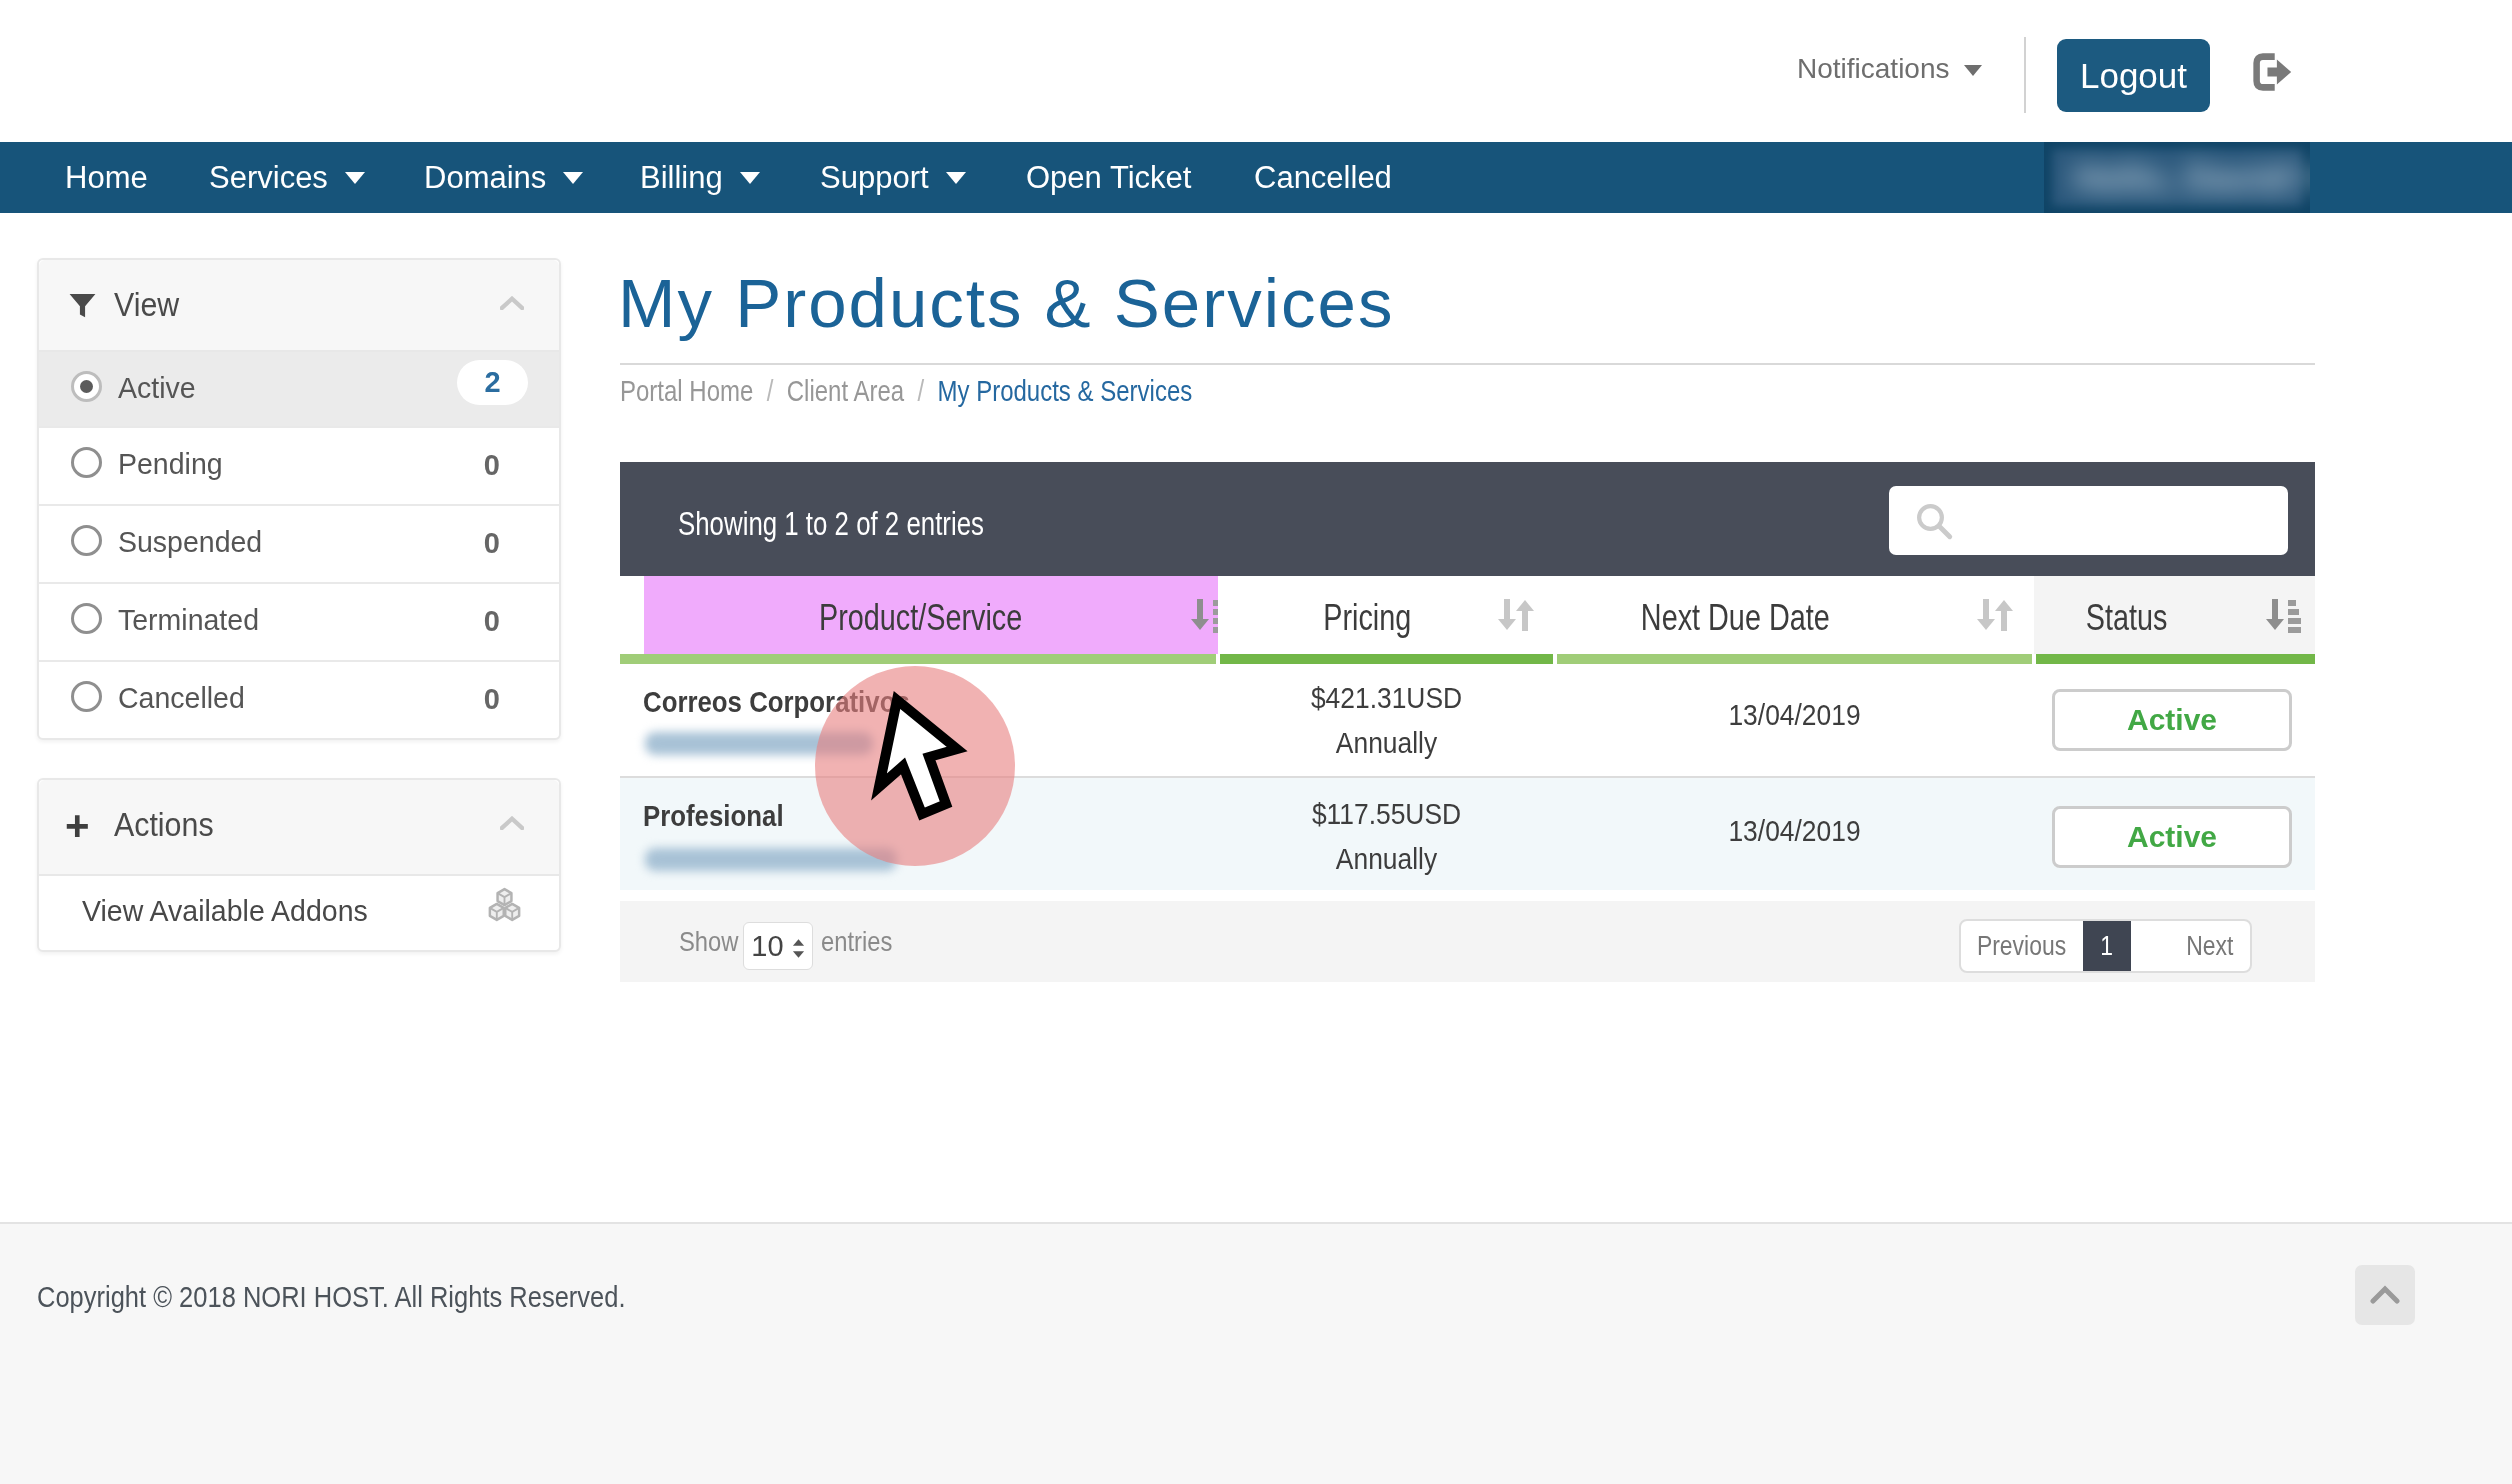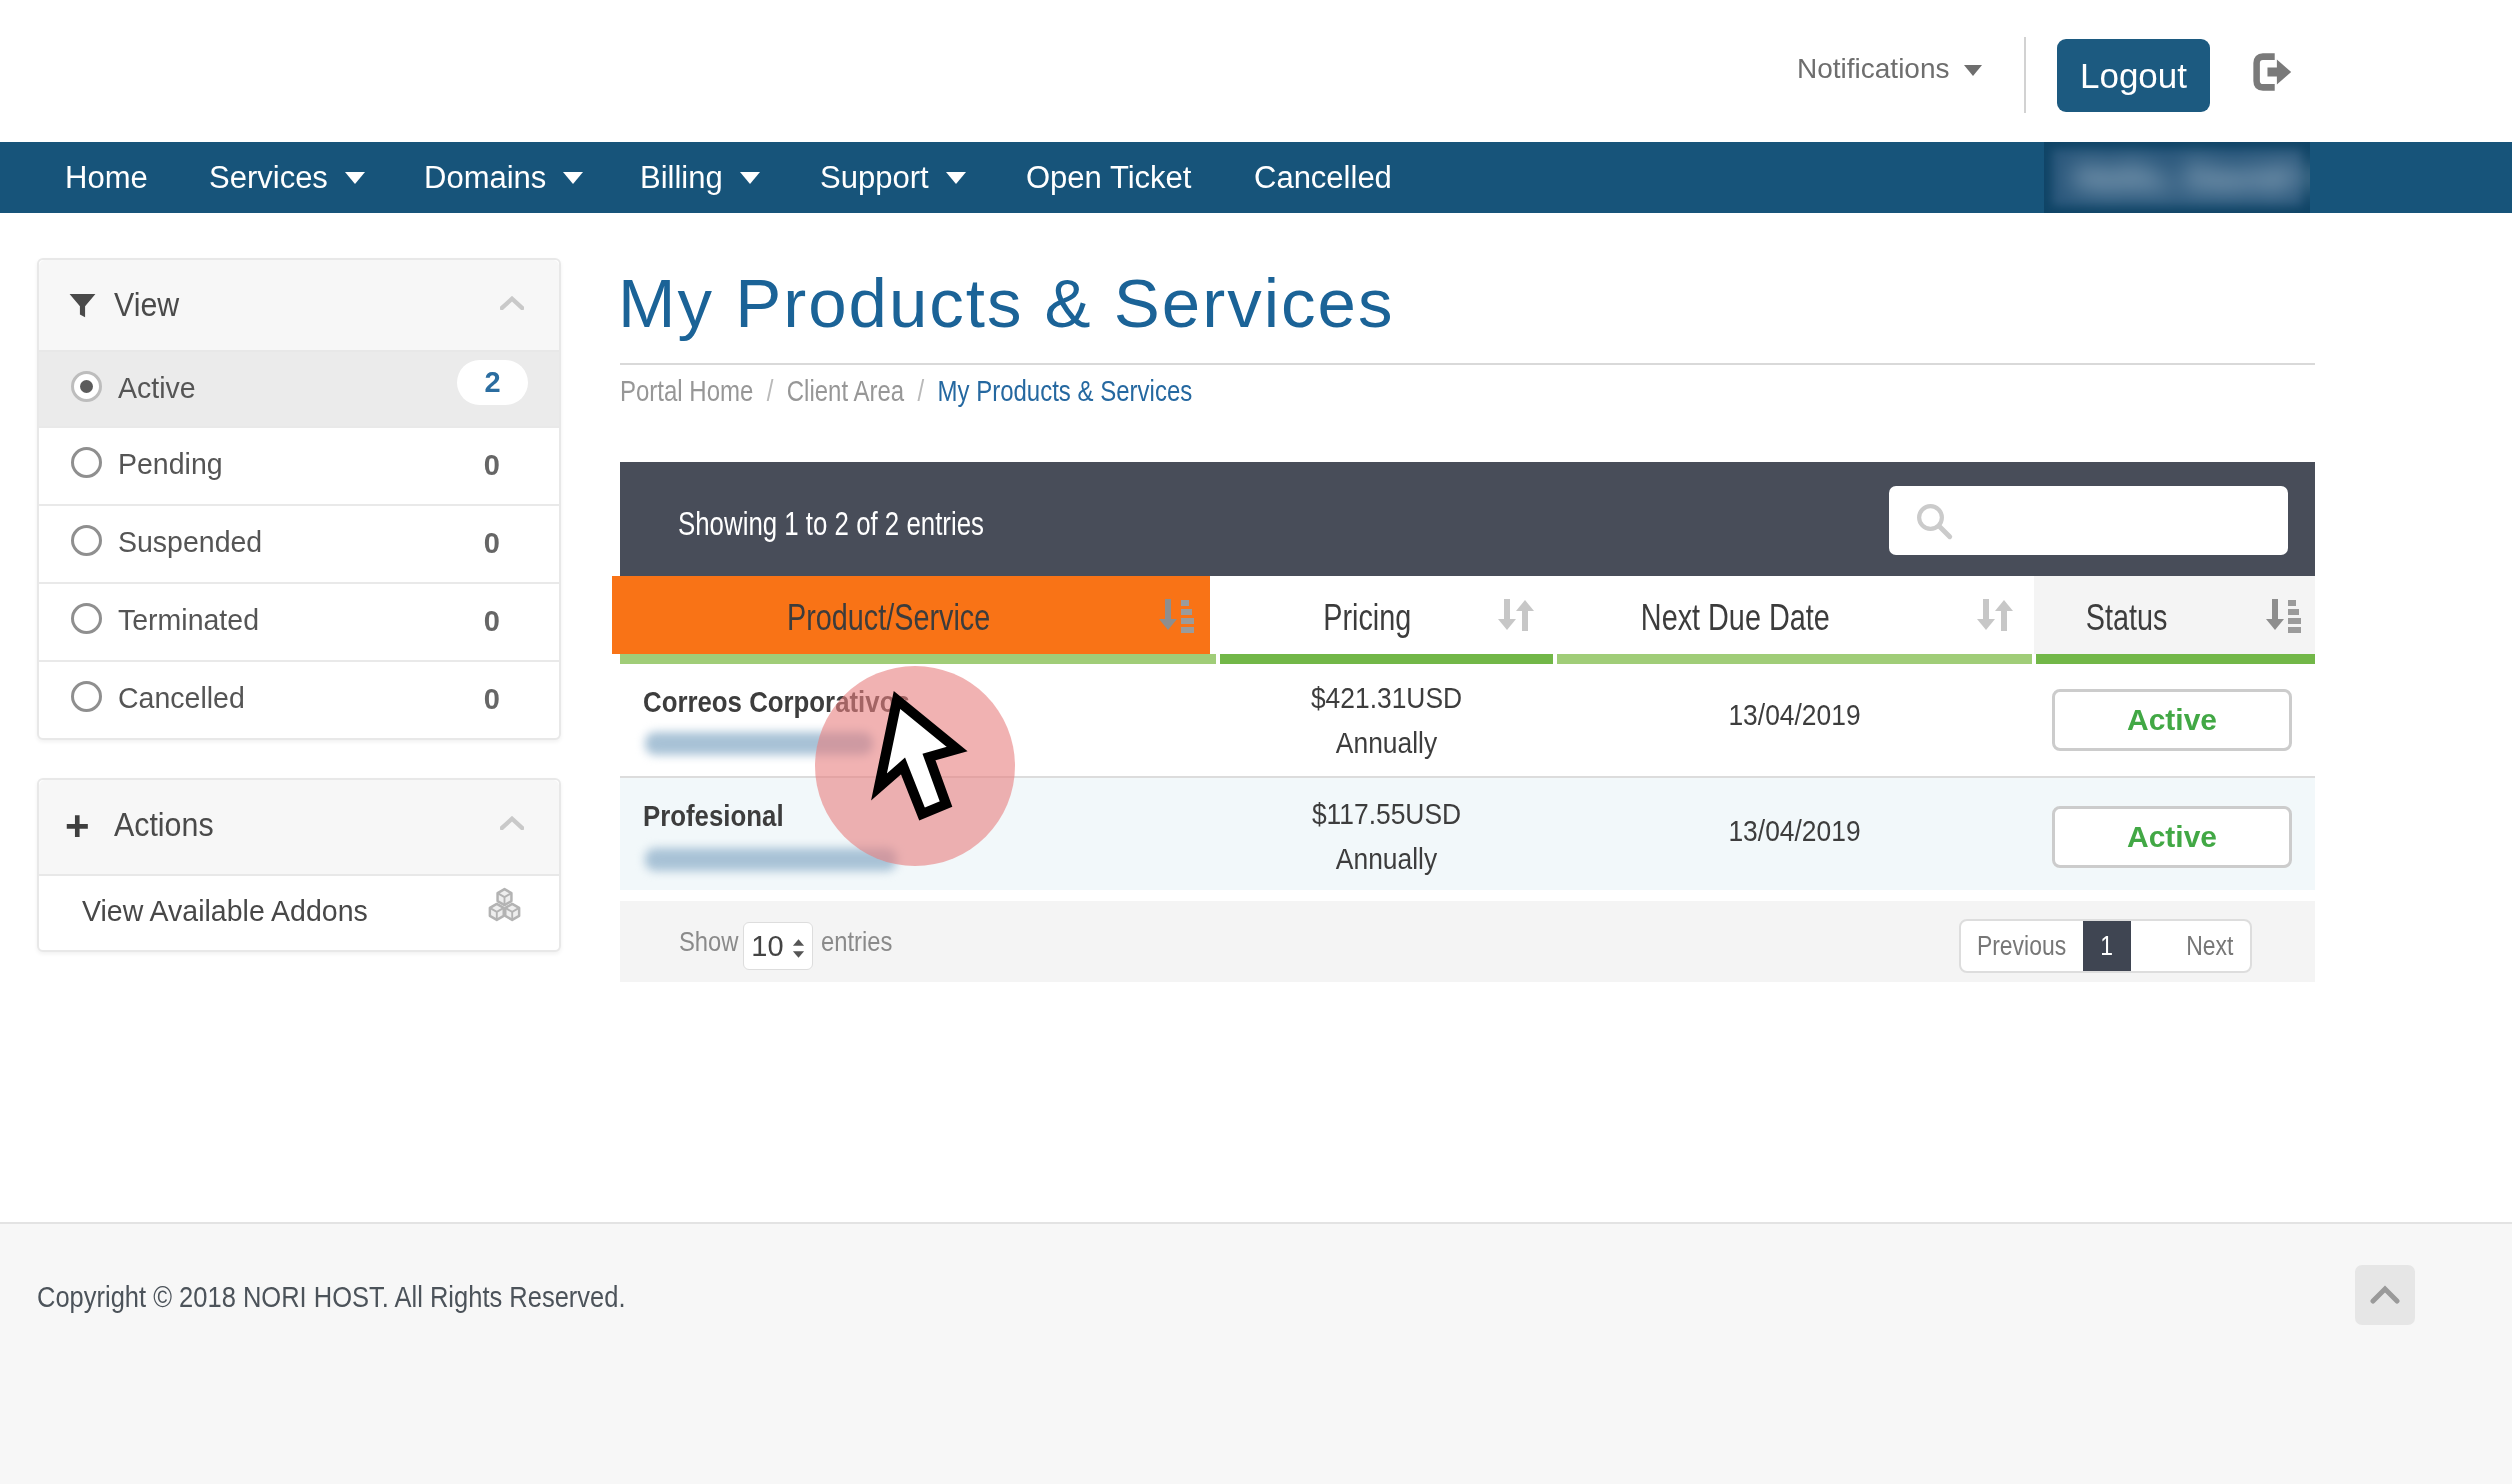--- a/index.html
+++ b/index.html
@@ -182,21 +182,21 @@
 
   <div class="abs" id="toolbar"></div>
   <div class="abs" id="showing">Showing 1 to 2 of 2 entries</div>
   <div class="abs" id="searchbox">
     <svg style="position:absolute;left:24px;top:14px;" width="42" height="42" viewBox="0 0 24 24">
         <circle cx="10" cy="10" r="6.5" fill="none" stroke="#cbcbcb" stroke-width="2.4"></circle>
         <line x1="15" y1="15" x2="21" y2="21" stroke="#cbcbcb" stroke-width="2.8" stroke-linecap="round"></line>
       </svg>
   </div>
 
-  <div class="th" style="left:612px; width:598px; background:#f97316;">
+  <div class="th" style="left:644px; width:598px; background:#f0abfc;">
       <div class="txt" style="padding-right:56px;">Product/Service</div>
     <svg style="position:absolute;right:16px;top:21px;" width="36" height="36" viewBox="0 0 36 36">
         <rect x="7" y="2" width="6" height="22" fill="#8e8e8e"></rect>
         <polygon points="1,22 19,22 10,33" fill="#8e8e8e"></polygon>
         <rect x="23" y="3" width="8" height="6" fill="#9b9b9b"></rect>
         <rect x="23" y="12" width="11" height="6" fill="#9b9b9b"></rect>
         <rect x="23" y="21" width="13" height="6" fill="#9b9b9b"></rect>
         <rect x="23" y="30" width="13" height="6" fill="#9b9b9b"></rect>
       </svg>
   </div>

